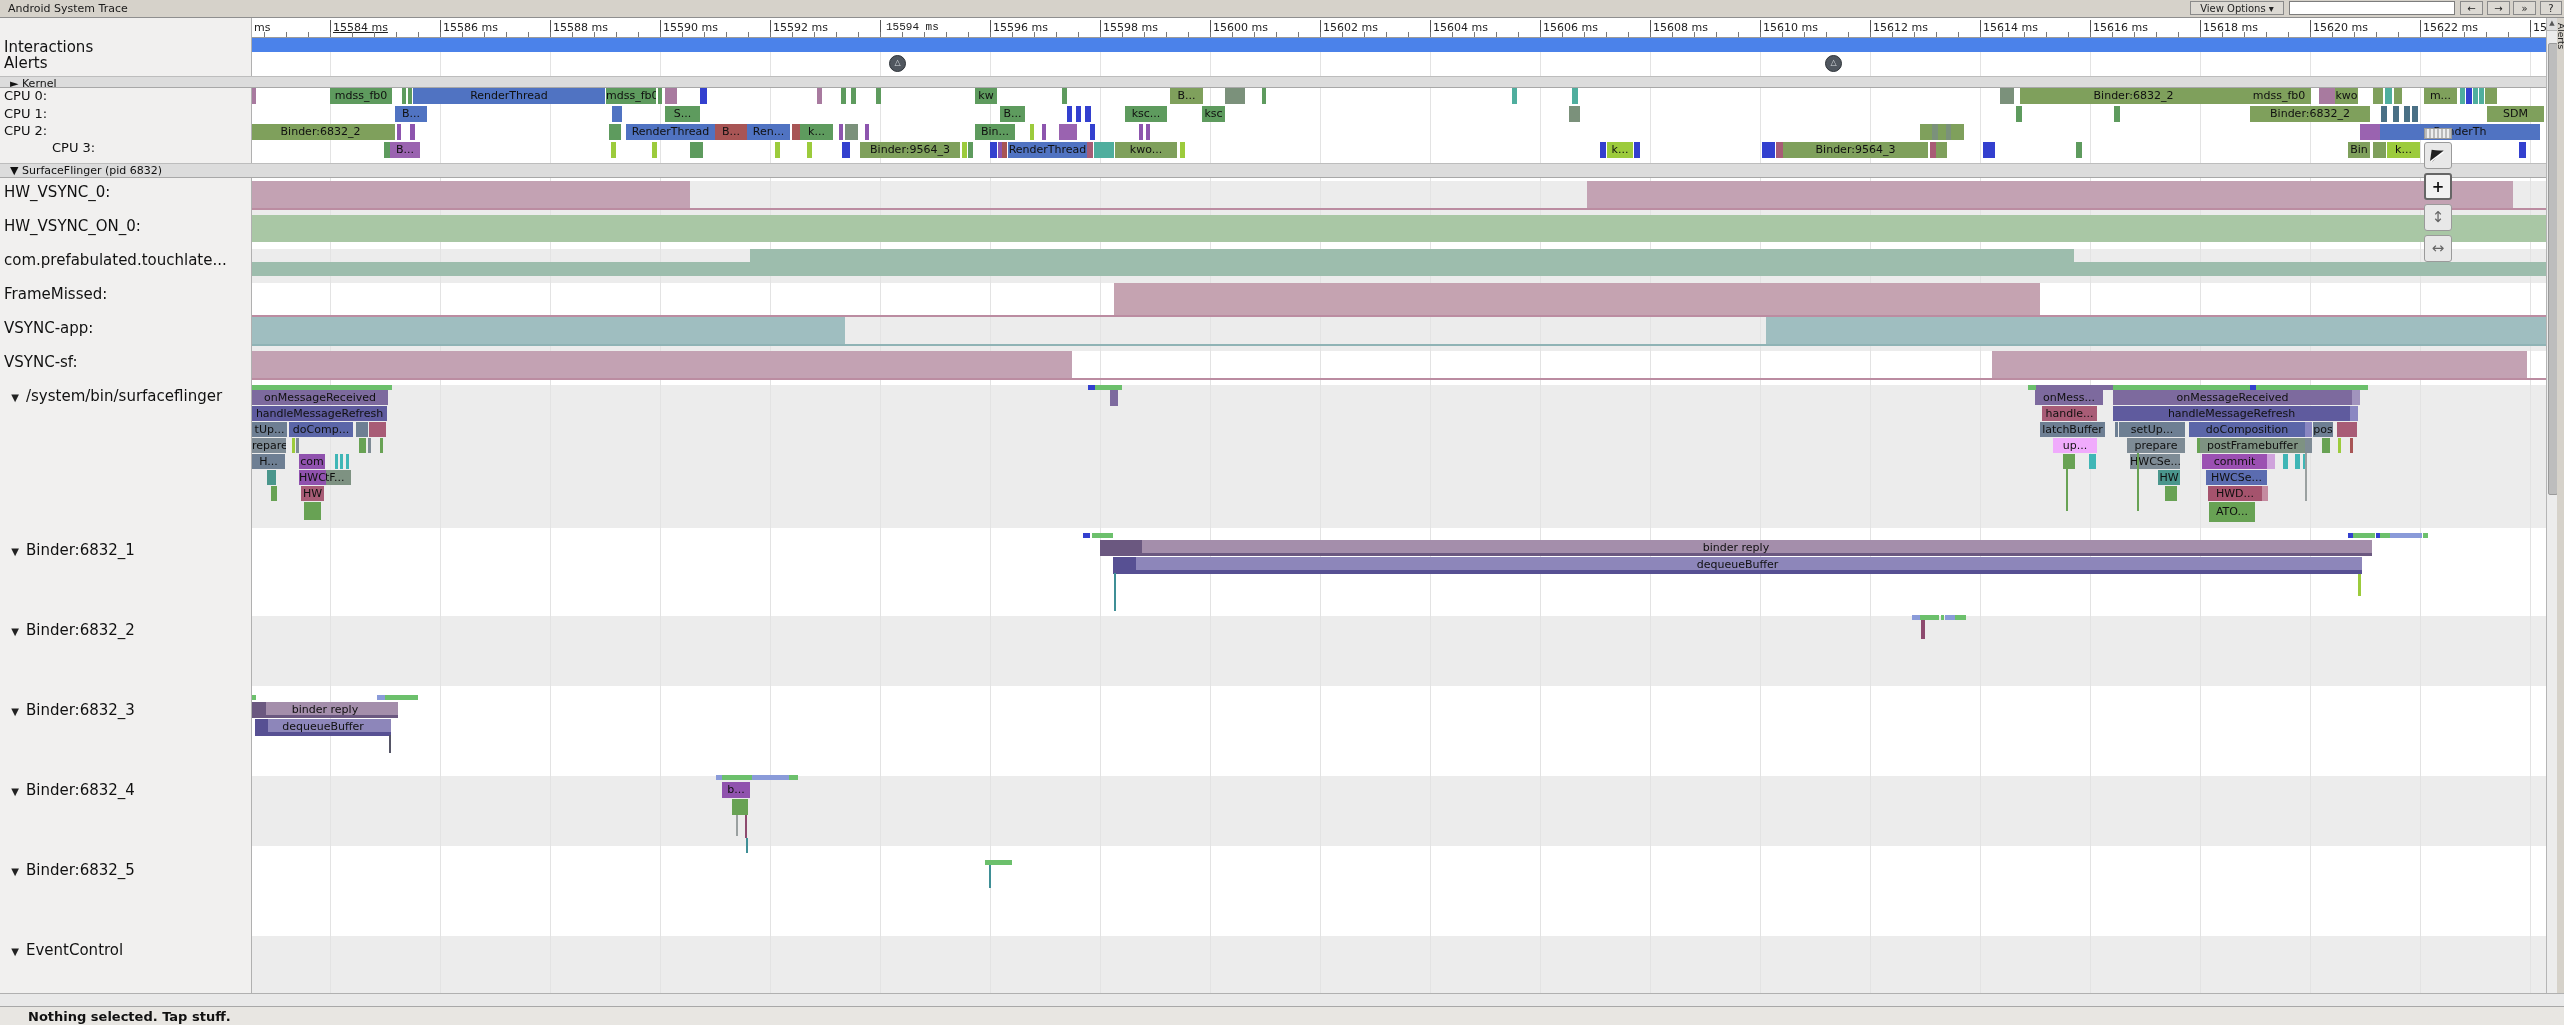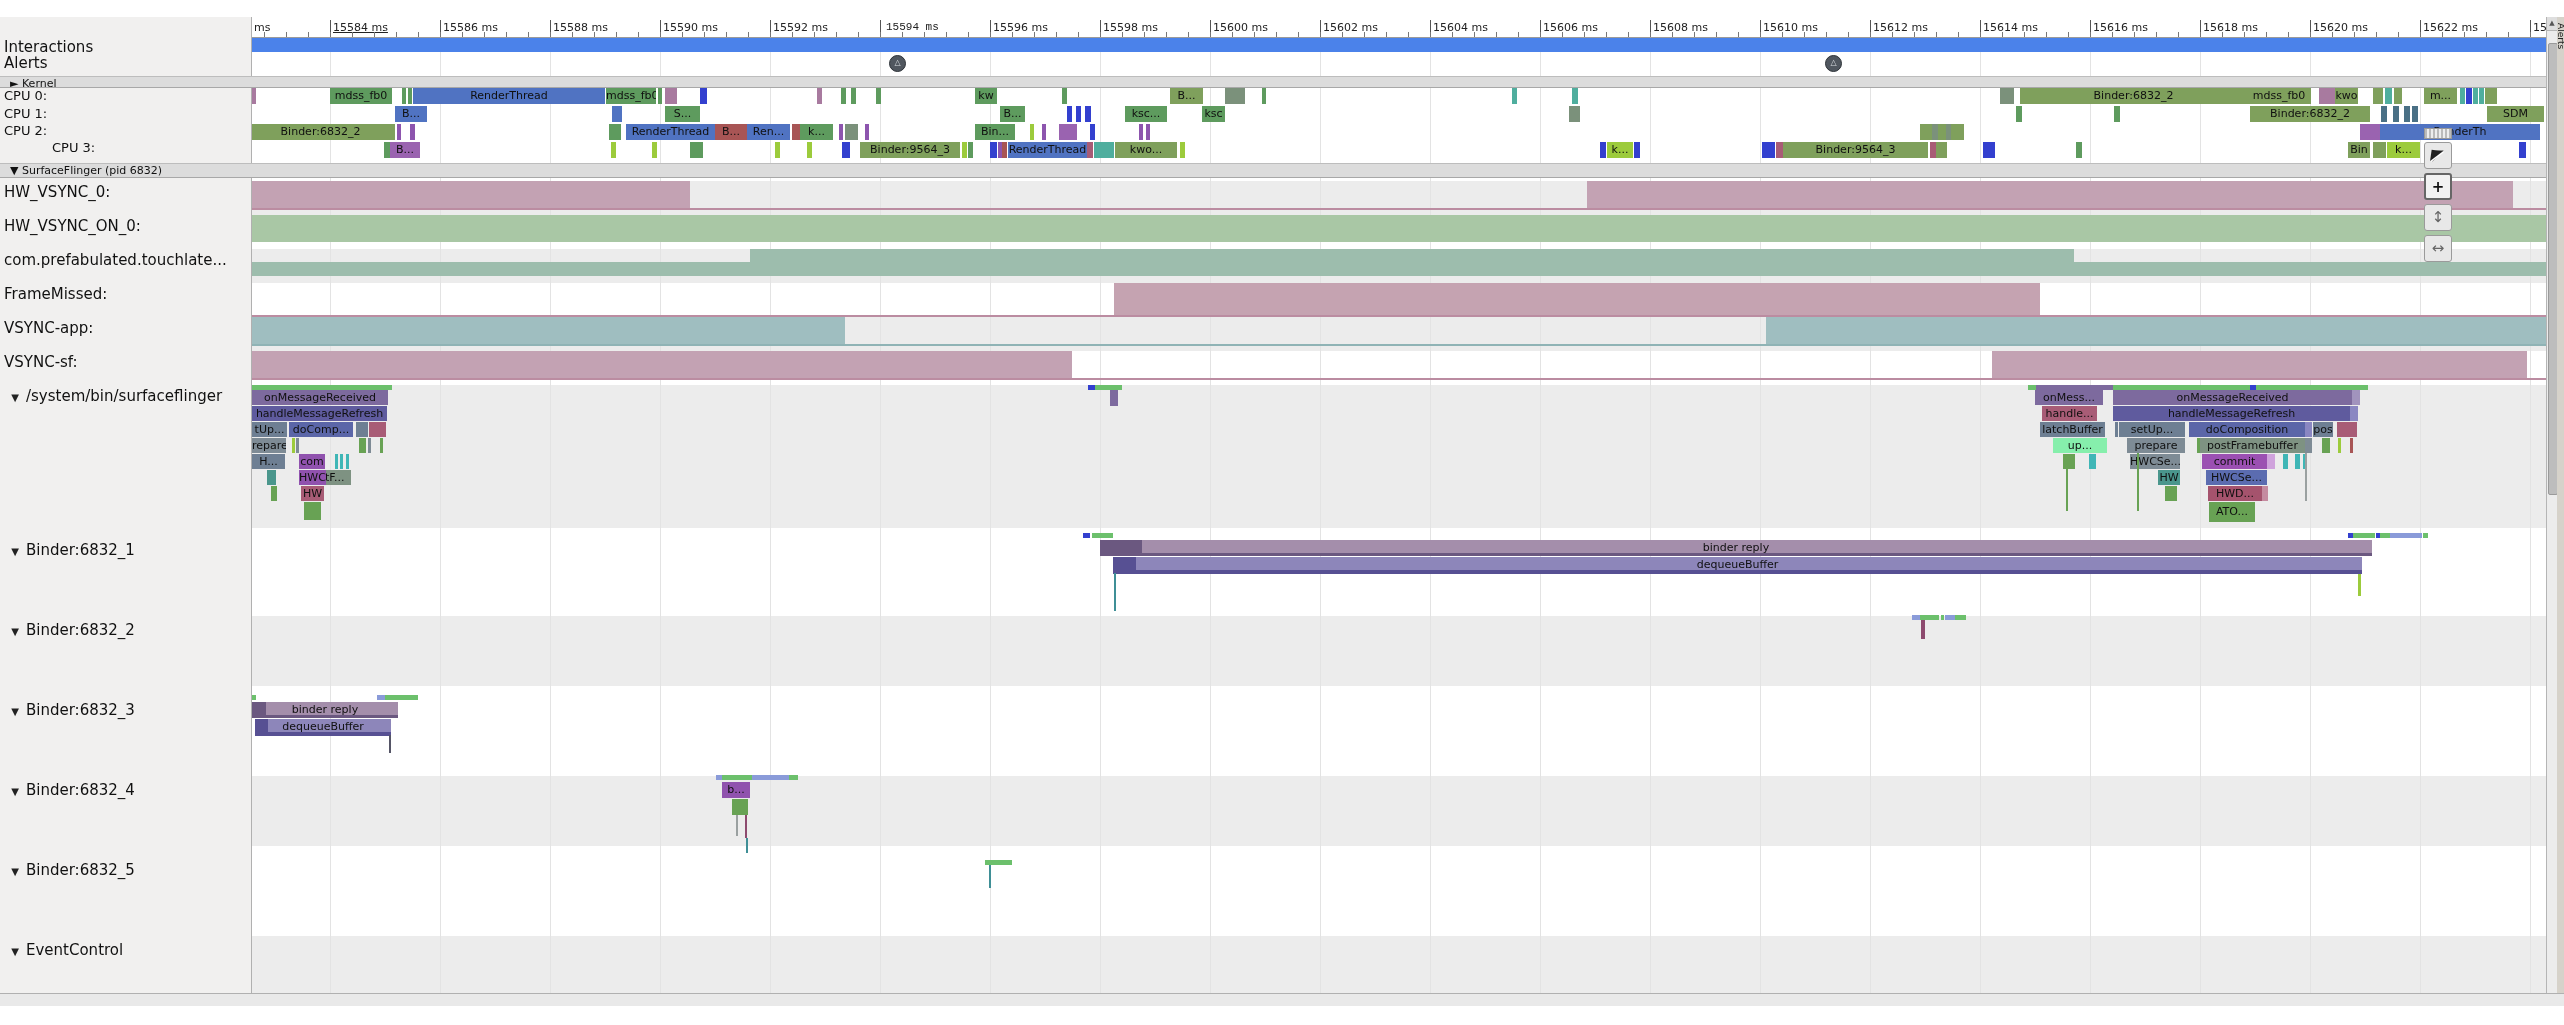--- a/index.html
+++ b/index.html
@@ -400,21 +400,21 @@
       <div class="slice" style="left: 52px; top: 502px; width: 17px; height: 18px; background: rgb(104, 162, 84); line-height: 18px;"></div>
       <div class="slice" style="left: 836px; top: 385px; width: 7px; height: 5px; background: rgb(51, 64, 207); line-height: 5px;"></div>
       <div class="slice" style="left: 843px; top: 385px; width: 27px; height: 5px; background: rgb(108, 192, 108); line-height: 5px;"></div>
       <div class="slice" style="left: 858px; top: 390px; width: 8px; height: 16px; background: rgb(125, 106, 158); line-height: 16px;"></div>
       <div class="slice" style="left: 1776px; top: 385px; width: 340px; height: 5px; background: rgb(108, 192, 108); line-height: 5px;"></div>
       <div class="slice" style="left: 1784px; top: 385px; width: 77px; height: 5px; background: rgb(125, 106, 158); line-height: 5px;"></div>
       <div class="slice" style="left: 1998px; top: 385px; width: 6px; height: 5px; background: rgb(51, 64, 207); line-height: 5px;"></div>
       <div class="slice" style="left: 1783px; top: 390px; width: 68px; height: 15px; background: rgb(125, 106, 158); line-height: 15px;">onMess...</div>
       <div class="slice" style="left: 1790px; top: 406px; width: 55px; height: 15px; background: rgb(168, 92, 118); line-height: 15px;">handle...</div>
       <div class="slice" style="left: 1788px; top: 422px; width: 65px; height: 15px; background: rgb(110, 127, 147); line-height: 15px;">latchBuffer</div>
-      <div class="slice" style="left: 1801px; top: 438px; width: 54px; height: 15px; background: #86efac; line-height: 15px;">up...</div>
+      <div class="slice" style="left: 1801px; top: 438px; width: 44px; height: 15px; background: #f0abfc; line-height: 15px;">up...</div>
       <div class="slice" style="left: 1811px; top: 454px; width: 12px; height: 15px; background: rgb(104, 162, 84); line-height: 15px;"></div>
       <div class="slice" style="left: 1837px; top: 454px; width: 7px; height: 15px; background: rgb(63, 182, 182); line-height: 15px;"></div>
       <div class="slice" style="left: 1814px; top: 469px; width: 2px; height: 42px; background: rgb(104, 162, 84); line-height: 42px;"></div>
       <div class="slice" style="left: 1861px; top: 390px; width: 239px; height: 15px; background: rgb(125, 106, 158); line-height: 15px;">onMessageReceived</div>
       <div class="slice" style="left: 2100px; top: 390px; width: 8px; height: 15px; background: rgb(161, 147, 189); line-height: 15px;"></div>
       <div class="slice" style="left: 1861px; top: 406px; width: 237px; height: 15px; background: rgb(95, 91, 158); line-height: 15px;">handleMessageRefresh</div>
       <div class="slice" style="left: 2098px; top: 406px; width: 8px; height: 15px; background: rgb(138, 135, 194); line-height: 15px;"></div>
       <div class="slice" style="left: 1863px; top: 422px; width: 3px; height: 15px; background: rgb(110, 127, 147); line-height: 15px;"></div>
       <div class="slice" style="left: 1867px; top: 422px; width: 66px; height: 15px; background: rgb(110, 127, 147); line-height: 15px;">setUp...</div>
       <div class="slice" style="left: 1937px; top: 422px; width: 116px; height: 15px; background: rgb(91, 102, 168); line-height: 15px;">doComposition</div>
@@ -513,20 +513,31 @@
 
   <div id="headers">
       <div class="hdr-band" style="top: 76px; height: 12px;">
         <span class="txt">► Kernel</span>
       </div>
       <div class="hdr-band" style="top: 163px; height: 15px;">
         <span class="txt">▼ SurfaceFlinger (pid 6832)</span>
       </div>
     </div>
 
+  <div id="titlebar">
+    <span id="title">Android System Trace</span>
+    <div id="view-options" class="tb-ctrl">View Options ▾</div>
+    <div id="search-box" class="tb-ctrl">
+      <input type="text" value="" style="">
+    </div>
+    <div id="nav-back" class="tb-ctrl">←</div>
+    <div id="nav-fwd" class="tb-ctrl">→</div>
+    <div id="nav-more" class="tb-ctrl">»</div>
+    <div id="help-btn" class="tb-ctrl">?</div>
+  </div>
 
   <div id="toolpanel">
     <div class="tb-handle"></div>
     <div id="toolbtns">
         <button class="tool-btn">◤</button>
         <button class="tool-btn active">+</button>
         <button class="tool-btn">↕</button>
         <button class="tool-btn">↔</button>
       </div>
   </div>
@@ -534,13 +545,16 @@
 
   <div id="vscroll">
     <div class="arr">▲</div>
     <div id="vthumb"></div>
   </div>
   <div id="alerts-tab">
     <span class="vtxt">Alerts</span>
   </div>
   <div id="hscroll"></div>
 
+  <div id="statusbar">
+    <span id="status-text">Nothing selected. Tap stuff.</span>
+  </div>
 </div>
 
 </body></html>

